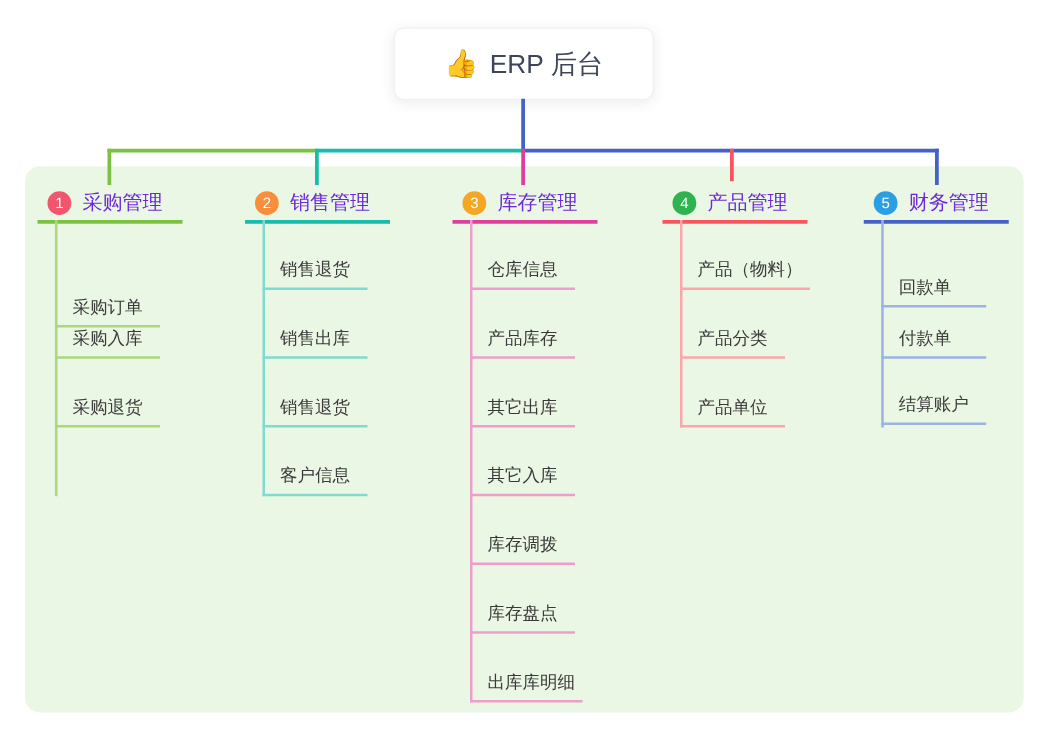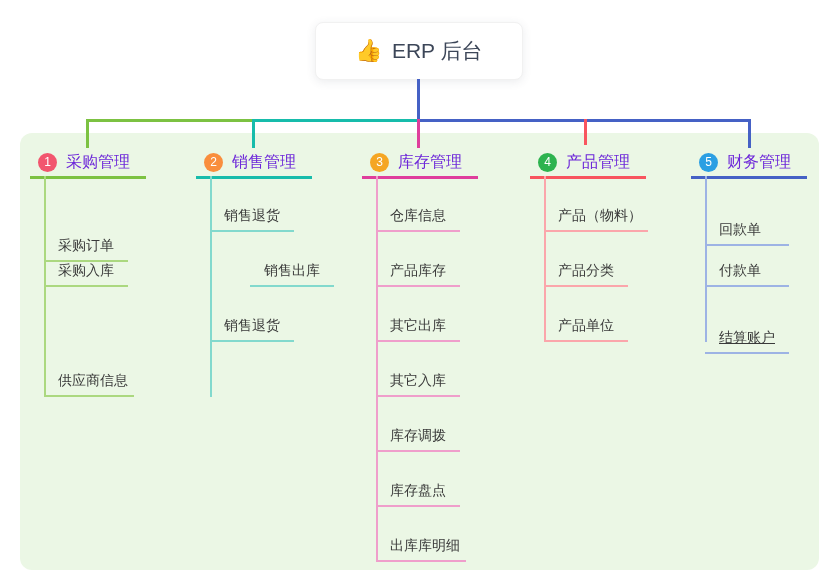--- a/index.html
+++ b/index.html
@@ -65,33 +65,34 @@
 
   <div class="branch" style="left: 30px; --line: #7cc242; --light: #abd87f; --badge: #f2566e;">
     <div class="branch-header">
       <span class="badge">1</span>
       <span class="branch-label">采购管理</span>
     </div>
     <div class="header-rule"></div>
     <div class="item-stem" style="height:221px;"></div>
     <div class="item" style="top:54px;margin-top:30px;">采购订单</div>
     <div class="item" style="top:109px;">采购入库</div>
-    <div class="item" style="top:219px;">供应商信息</div>
+    <div class="item" style="top:164px;">采购退货</div>
   </div>
 
   <div class="branch" style="left: 196px; --line: #17bcab; --light: #82d9cd; --badge: #f98e3d;">
     <div class="branch-header">
       <span class="badge">2</span>
       <span class="branch-label">销售管理</span>
     </div>
     <div class="header-rule"></div>
     <div class="item-stem" style="height:221px;"></div>
     <div class="item" style="top:54px;">销售退货</div>
-    <div class="item" style="top:109px;margin-left:40px;">销售出库</div>
+    <div class="item" style="top:109px;">销售出库</div>
     <div class="item" style="top:164px;">销售退货</div>
+    <div class="item" style="top:219px;">客户信息</div>
   </div>
 
   <div class="branch" style="left: 362px; --line: #df3e9c; --light: #ef9ecb; --badge: #f5a623;">
     <div class="branch-header">
       <span class="badge">3</span>
       <span class="branch-label">库存管理</span>
     </div>
     <div class="header-rule"></div>
     <div class="item-stem" style="height:386px;"></div>
     <div class="item" style="top:54px;">仓库信息</div>
@@ -117,16 +118,16 @@
 
   <div class="branch" style="left: 691px; --line: #4561c5; --light: #9db3e4; --badge: #2b9fe3;">
     <div class="branch-header">
       <span class="badge">5</span>
       <span class="branch-label">财务管理</span>
     </div>
     <div class="header-rule"></div>
     <div class="item-stem" style="height:166px;"></div>
     <div class="item" style="top:68px;text-align:right;">回款单</div>
     <div class="item" style="top:109px;">付款单</div>
-    <div class="item" style="top:176px;text-decoration:underline;">结算账户</div>
+    <div class="item" style="top:162px;">结算账户</div>
   </div>
 
 </div>
 
 </body></html>

